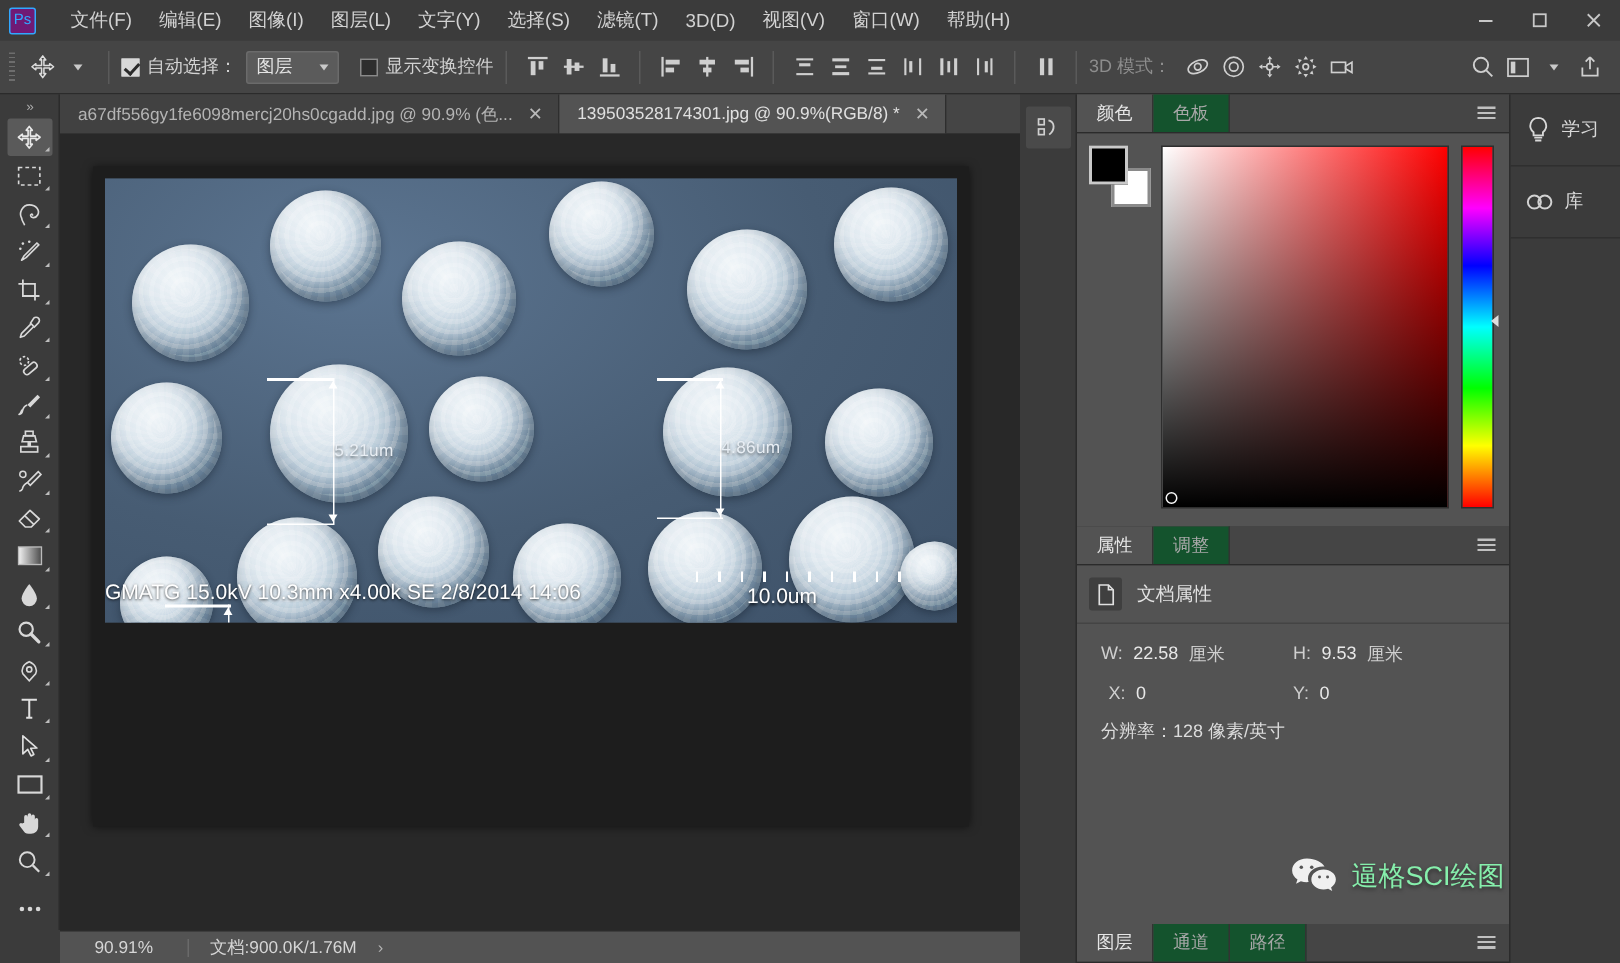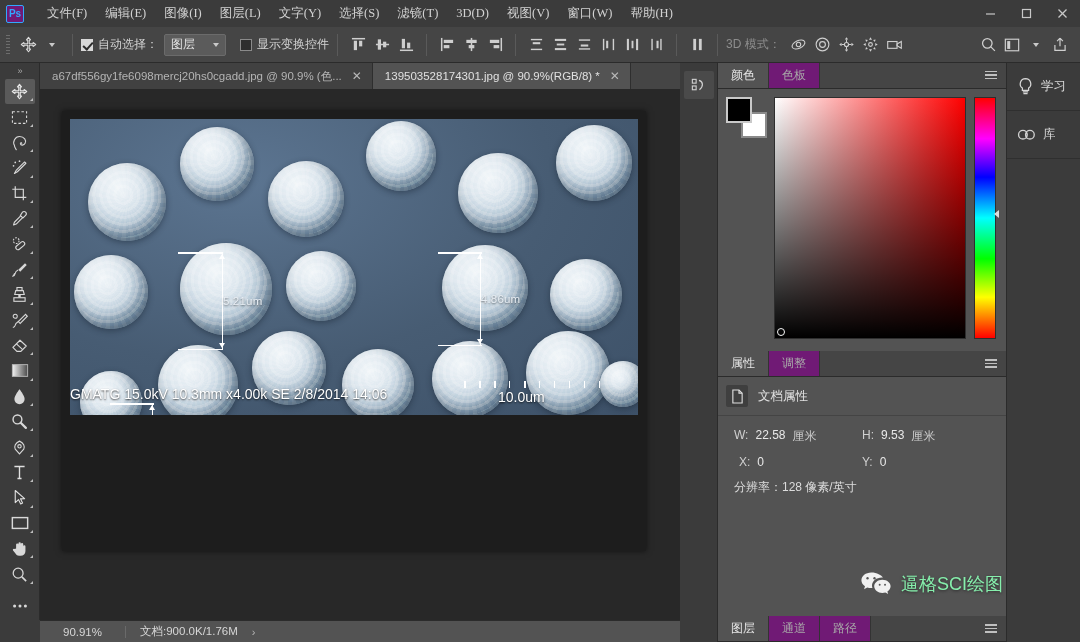--- a/index.html
+++ b/index.html
@@ -13,27 +13,26 @@
   .app { position: relative; width: 1080px; height: 642px; background: #323232; }
 
   
   .menubar {
     position: absolute; top: 0; left: 0; width: 1080px; height: 27px;
     background: #3b3b3b; display: flex; align-items: center;
   }
   .ps-logo {
     width: 18px; height: 18px; margin-left: 6px; margin-right: 14px;
     background: #701a75; border: 1px solid #31a8ff; border-radius: 2px;
-    color: #31a8ff; font-size: 10px; font-weight: bold;
+    color: #31a8ff; font-size: 10px; font-weight: normal;
     display: flex; align-items: center; justify-content: center;
   }
   .menu-item {
     color: #d2d2d2; font-size: 12.5px; padding: 4px 9px; cursor: default;
     white-space: nowrap;
-    font-family: Liberation Serif, serif;
   }
   .wctrls { position: absolute; right: 0; top: 0; display: flex; height: 27px; }
   .wbtn {
     width: 36px; height: 27px; display: flex; align-items: center; justify-content: center;
     color: #c8c8c8; font-size: 12px;
   }
 
   
   .optionsbar {
     position: absolute; top: 27px; left: 0; width: 1080px; height: 36px;
@@ -186,21 +185,21 @@
   .rightdock {
     position: absolute; top: 63px; left: 718px; width: 288px; height: 579px;
     background: #3b3b3b;
   }
   .panel-tabs {
     display: flex; align-items: stretch; height: 26px; background: #454545;
     border-bottom: 1px solid #2b2b2b;
   }
   .ptab {
     display: flex; align-items: center; padding: 0 13px; font-size: 12px;
-    color: #a8a8a8; background: #701a75; border-right: 1px solid #333;
+    color: #a8a8a8; background: #14532d; border-right: 1px solid #333;
   }
   .ptab.active { background: #535353; color: #e6e6e6; }
   .pmenu { margin-left: auto; display: flex; align-items: center; padding: 0 9px; color: #c0c0c0; }
   .hamb { width: 12px; height: 9px; background-image: repeating-linear-gradient(to bottom, #c0c0c0 0 1.5px, transparent 1.5px 3.5px); }
 
   .color-panel { background: #535353; padding: 8px 10px 10px 8px; display: flex; gap: 8px; height: 262px; }
   .cp-swatches { position: relative; width: 40px; height: 40px; flex: 0 0 40px; }
   .cp-fg { position: absolute; left: 0; top: 0; width: 26px; height: 26px; background: #000; border: 2px solid #c9c9c9; }
   .cp-bg { position: absolute; left: 15px; top: 15px; width: 26px; height: 26px; background: #fff; border: 2px solid #8a8a8a; }
   .cp-field {

